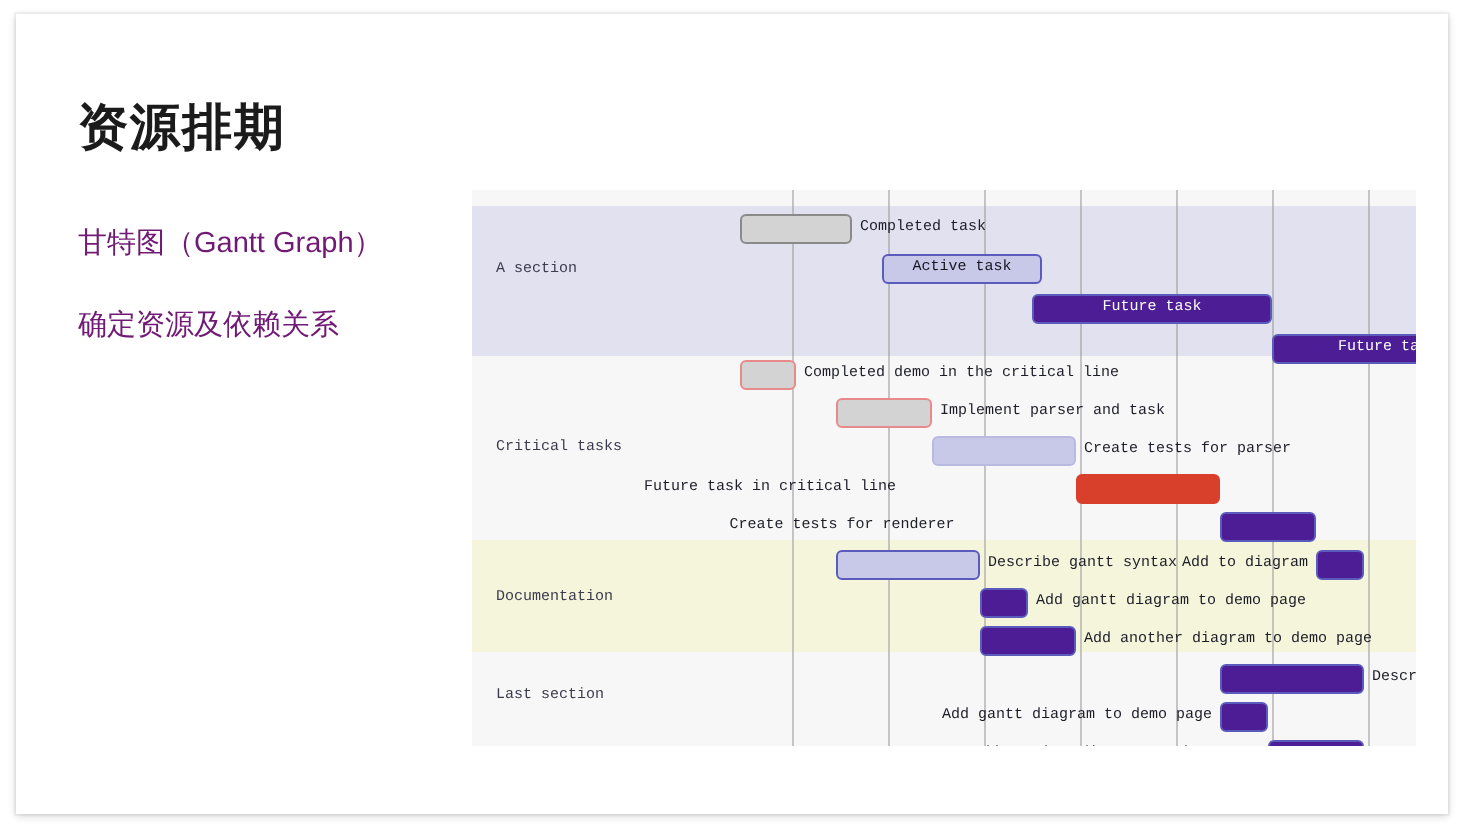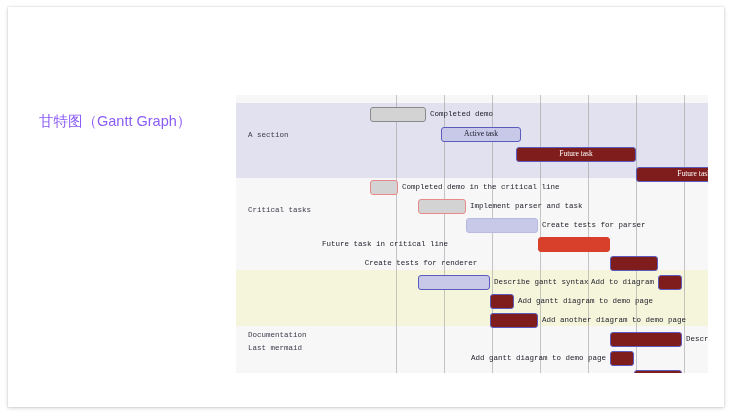--- a/index.html
+++ b/index.html
@@ -30,21 +30,21 @@
     font-weight: bold;
     color: #1b1b1b;
     letter-spacing: 1px;
     white-space: nowrap;
   }
 
   .bullet-line {
     position: absolute;
     left: 31px;
     font-size: 14.5px;
-    color: #8b5cf6;
+    color: #701a75;
     white-space: nowrap;
   }
   #bullet-0 { top: 105px; }
   #bullet-1 { top: 146px; }
 
   
   #gantt {
     position: absolute;
     left: 228px;
     top: 88px;
@@ -91,96 +91,98 @@
     font-size: 7.5px;
     color: #1d1d28;
     white-space: nowrap;
     line-height: 15px;
     height: 15px;
   }
 
   
   .bar-done      { background: #d3d3d3; border: 1.6px solid #8a8a8a; }
   .bar-active    { background: #c8c8e8; border: 1.6px solid #5b5bbd; }
-  .bar-future    { background: #7f1d1d; border: 1.6px solid #5b5bbd; }
+  .bar-future    { background: #4c1d95; border: 1.6px solid #5b5bbd; }
   .bar-crit-done { background: #d3d3d3; border: 1.6px solid #e88a8a; }
   .bar-crit-act  { background: #c8c8e8; border: 1.6px solid #b9b9e2; }
   .bar-crit      { background: #d9402c; border: 1.6px solid #d9402c; }
 
   .bar-inner-label {
     position: absolute;
     left: 0; right: 0; top: 0;
     text-align: center;
-    font-family: Liberation Serif, serif;
+    font-family: Liberation Mono, monospace;
     font-size: 7.5px;
     line-height: 12px;
     color: #151520;
     white-space: nowrap;
     overflow: hidden;
   }
   .bar-inner-label.on-dark { color: #ffffff; }
 </style>
 </head>
 <body>
 
 <div id="slide-frame">
 
+  <div id="slide-title">资源排期</div>
 
   <div class="bullet-line" id="bullet-0">甘特图（Gantt Graph）</div>
+  <div class="bullet-line" id="bullet-1">确定资源及依赖关系</div>
 
   <div id="gantt">
     <div id="bands">
         <div class="section-band" style="top: 8px; height: 75px; background: rgb(225, 225, 240);"></div>
         <div class="section-band" style="top: 83px; height: 92px; background: rgb(247, 247, 247);"></div>
         <div class="section-band" style="top: 175px; height: 56px; background: rgb(245, 245, 220);"></div>
         <div class="section-band" style="top: 231px; height: 56px; background: rgb(247, 247, 247);"></div>
       </div>
     <div class="gridlines" id="gridlines">
         <div class="gridline" style="left: 160px;"></div>
         <div class="gridline" style="left: 208px;"></div>
         <div class="gridline" style="left: 256px;"></div>
         <div class="gridline" style="left: 304px;"></div>
         <div class="gridline" style="left: 352px;"></div>
         <div class="gridline" style="left: 400px;"></div>
         <div class="gridline" style="left: 448px;"></div>
       </div>
     <div id="bars">
         <div class="section-label" style="top: 36px;">A section</div>
         <div class="task-bar bar-done" style="left: 134px; width: 56px; top: 12px;"></div>
-        <div class="task-label" style="top: 12px; left: 194px;">Completed demo</div>
+        <div class="task-label" style="top: 12px; left: 194px;">Completed task</div>
         <div class="task-bar bar-active" style="left: 205px; width: 80px; top: 32px;">
           <div class="bar-inner-label">Active task</div>
         </div>
         <div class="task-bar bar-future" style="left: 280px; width: 120px; top: 52px;">
           <div class="bar-inner-label on-dark">Future task</div>
         </div>
         <div class="task-bar bar-future" style="left: 400px; width: 120px; top: 72px;">
           <div class="bar-inner-label on-dark">Future task2</div>
         </div>
-        <div class="section-label" style="top: 111px;">Critical tasks</div>
+        <div class="section-label" style="top: 125px;">Critical tasks</div>
         <div class="task-bar bar-crit-done" style="left: 134px; width: 28px; top: 85px;"></div>
         <div class="task-label" style="top: 85px; left: 166px;">Completed demo in the critical line</div>
         <div class="task-bar bar-crit-done" style="left: 182px; width: 48px; top: 104px;"></div>
         <div class="task-label" style="top: 104px; left: 234px;">Implement parser and task</div>
         <div class="task-bar bar-crit-act" style="left: 230px; width: 72px; top: 123px;"></div>
         <div class="task-label" style="top: 123px; left: 306px;">Create tests for parser</div>
         <div class="task-bar bar-crit" style="left: 302px; width: 72px; top: 142px;"></div>
         <div class="task-label" style="top: 142px; left: 0px; width: 298px; text-align: center;">Future task in critical line</div>
         <div class="task-bar bar-future" style="left: 374px; width: 48px; top: 161px;"></div>
         <div class="task-label" style="top: 161px; left: 0px; width: 370px; text-align: center;">Create tests for renderer</div>
         <div class="task-bar bar-future" style="left: 422px; width: 24px; top: 180px;"></div>
         <div class="task-label" style="top: 180px; left: 0px; width: 418px; text-align: right;">Add to diagram</div>
-        <div class="section-label" style="top: 200px; margin-top: 36px;">Documentation</div>
+        <div class="section-label" style="top: 200px;">Documentation</div>
         <div class="task-bar bar-active" style="left: 182px; width: 72px; top: 180px;"></div>
         <div class="task-label" style="top: 180px; left: 258px;">Describe gantt syntax</div>
         <div class="task-bar bar-future" style="left: 254px; width: 24px; top: 199px;"></div>
         <div class="task-label" style="top: 199px; left: 282px;">Add gantt diagram to demo page</div>
         <div class="task-bar bar-future" style="left: 254px; width: 48px; top: 218px;"></div>
         <div class="task-label" style="top: 218px; left: 306px;">Add another diagram to demo page</div>
-        <div class="section-label" style="top: 249px;">Last mermaid</div>
+        <div class="section-label" style="top: 249px;">Last section</div>
         <div class="task-bar bar-future" style="left: 374px; width: 72px; top: 237px;"></div>
         <div class="task-label" style="top: 237px; left: 450px;">Describe gantt syntax</div>
         <div class="task-bar bar-future" style="left: 374px; width: 24px; top: 256px;"></div>
         <div class="task-label" style="top: 256px; left: 0px; width: 370px; text-align: right;">Add gantt diagram to demo page</div>
         <div class="task-bar bar-future" style="left: 398px; width: 48px; top: 275px;"></div>
         <div class="task-label" style="top: 275px; left: 0px; width: 394px; text-align: right;">Add another diagram to demo page</div>
       </div>
   </div>
 
 </div>

